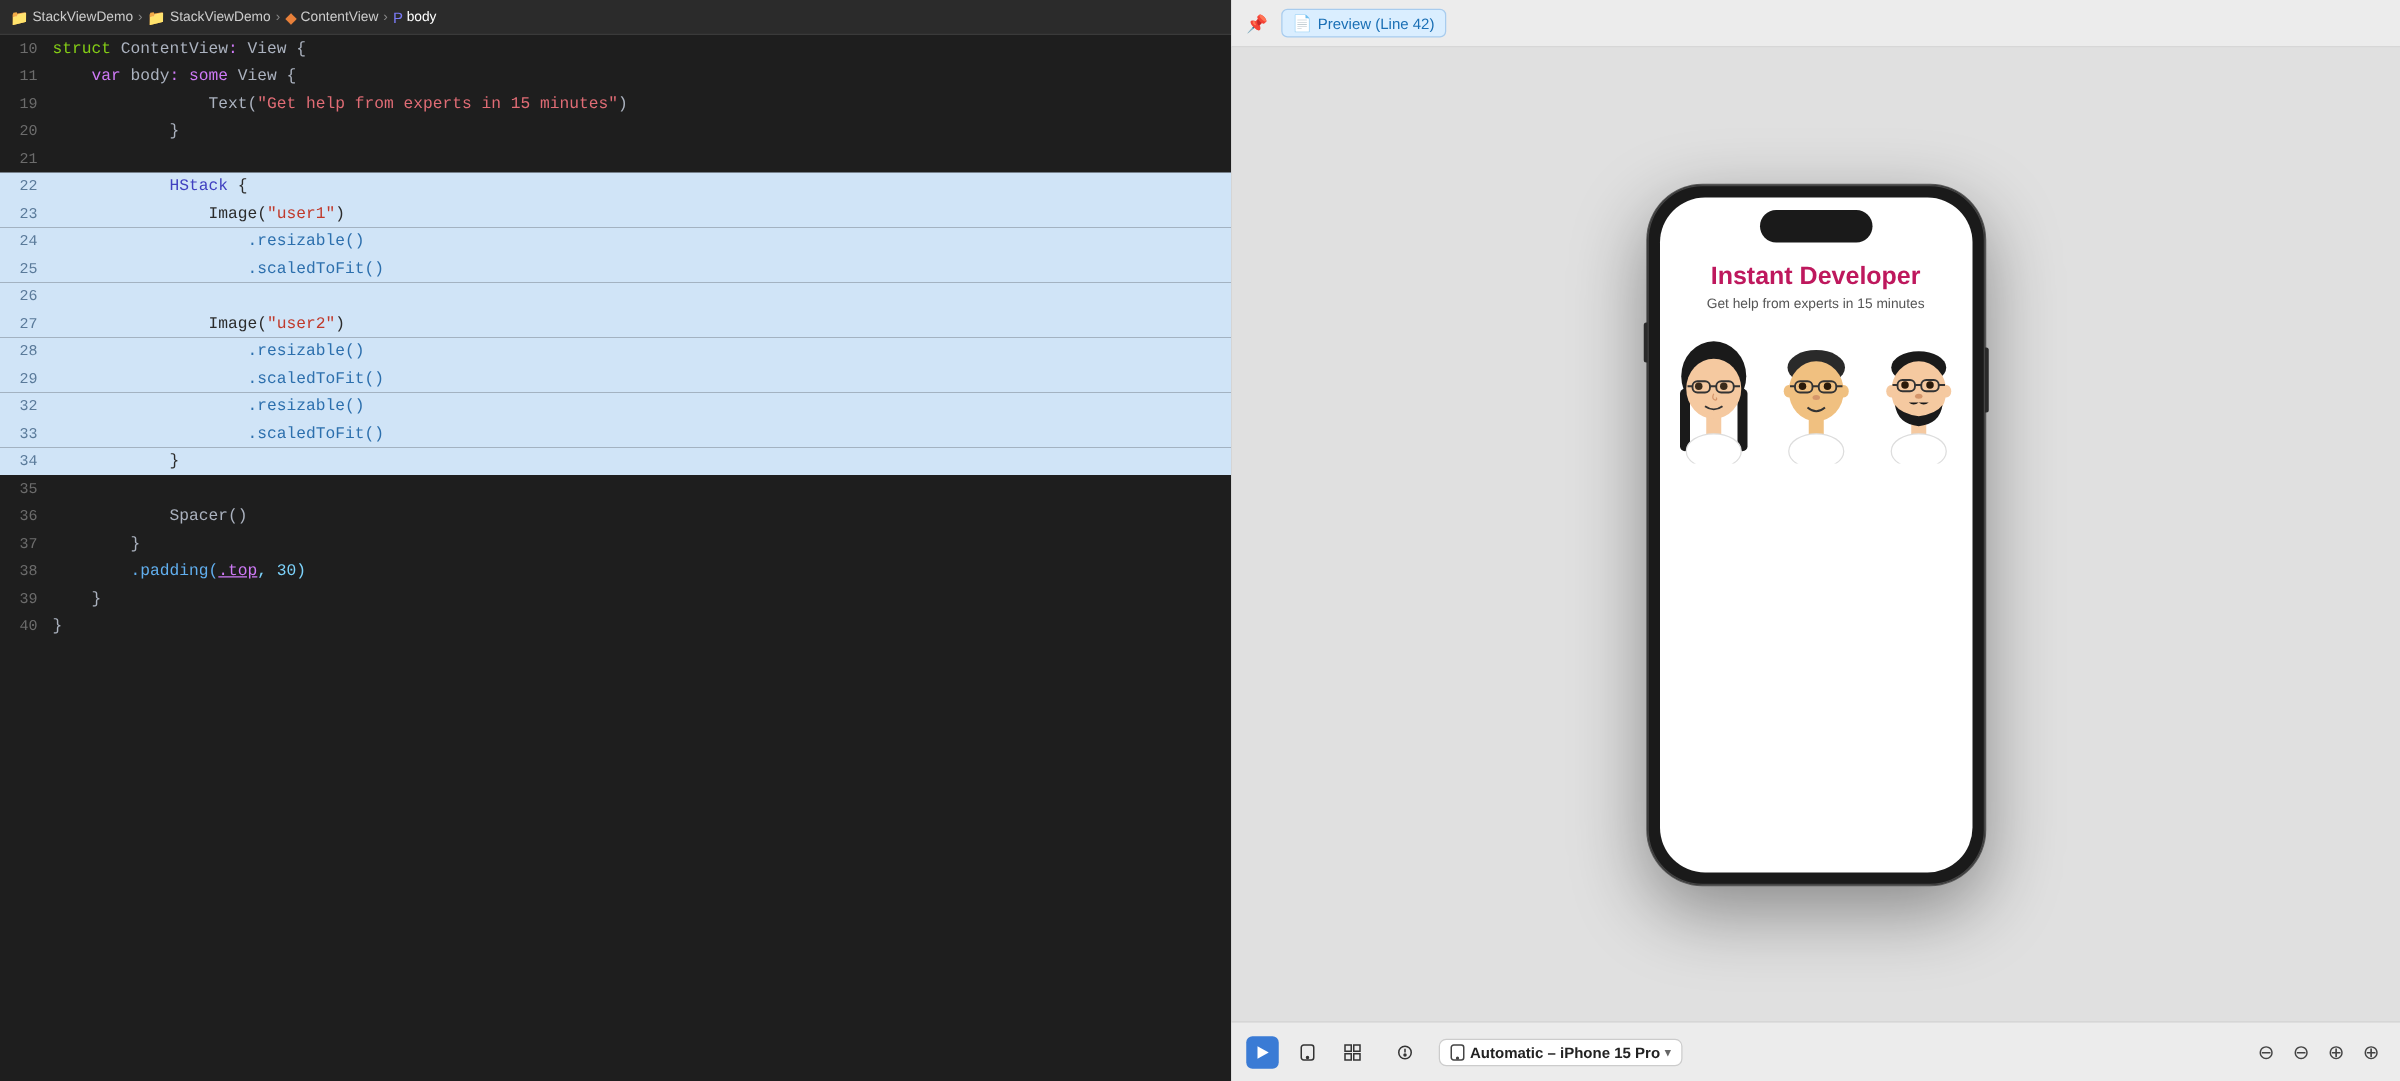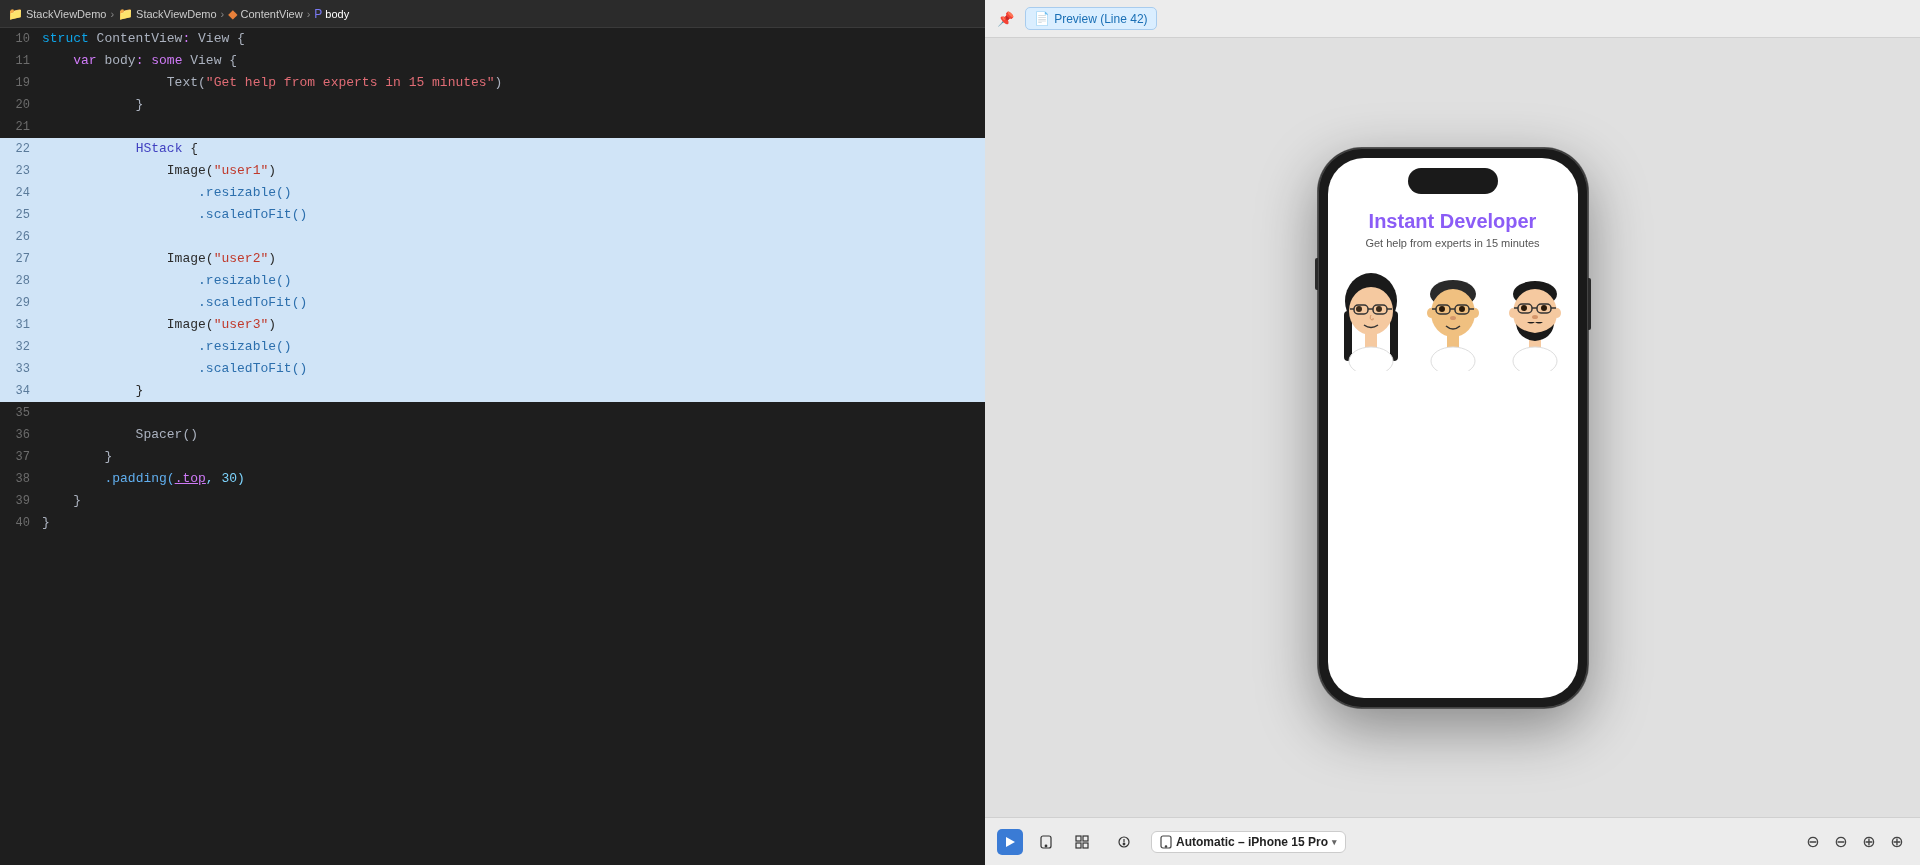--- a/index.html
+++ b/index.html
@@ -189,21 +189,21 @@
       flex: 1;
       display: flex;
       flex-direction: column;
       align-items: center;
       padding-top: 52px;
     }
 
     #app-title {
       font-size: 20px;
       font-weight: 700;
-      color: #8b5cf6;
+      color: #be185d;
       text-align: center;
       margin-bottom: 4px;
     }
 
     #app-subtitle {
       font-size: 11px;
       color: #555;
       text-align: center;
       margin-bottom: 12px;
     }
@@ -301,21 +301,21 @@
     <span class="breadcrumb-sep">›</span>
     <span class="breadcrumb-item active">
       <span style="color:#7a7af5;font-size:12px;">P</span>
       <span>body</span>
     </span>
   </div>
 
   <div id="code-area">
   <div class="code-line dark">
         <span class="line-num">10</span>
-        <span class="line-content"><span style="color: #0ea5e9; text-align: right;">struct </span><span style="color: rgb(171, 178, 191);">ContentView</span><span style="color: rgb(207, 122, 247);">: </span><span style="color: rgb(171, 178, 191);">View {</span></span>
+        <span class="line-content"><span style="color: #84cc16; text-align: right;">struct </span><span style="color: rgb(171, 178, 191);">ContentView</span><span style="color: rgb(207, 122, 247);">: </span><span style="color: rgb(171, 178, 191);">View {</span></span>
       </div>
       <div class="code-line dark">
         <span class="line-num">11</span>
         <span class="line-content"><span style="color: rgb(171, 178, 191);">    </span><span style="color: rgb(207, 122, 247);">var </span><span style="color: rgb(171, 178, 191);">body</span><span style="color: rgb(207, 122, 247);">: some </span><span style="color: rgb(171, 178, 191);">View {</span></span>
       </div>
       <div class="code-line dark">
         <span class="line-num">19</span>
         <span class="line-content"><span style="color: rgb(171, 178, 191);">                Text(</span><span style="color: rgb(224, 108, 117);">"Get help from experts in 15 minutes"</span><span style="color: rgb(171, 178, 191);">)</span></span>
       </div>
       <div class="code-line dark">
@@ -350,24 +350,20 @@
         <span class="line-num">27</span>
         <span class="line-content"><span style="color: rgb(43, 43, 43);">                Image(</span><span style="color: rgb(192, 57, 43);">"user2"</span><span style="color: rgb(43, 43, 43);">)</span></span>
       </div>
       <div class="code-line highlighted">
         <span class="line-num">28</span>
         <span class="line-content"><span style="color: rgb(43, 43, 43);">                    </span><span style="color: rgb(44, 111, 173);">.resizable()</span></span>
       </div>
       <div class="code-line highlighted">
         <span class="line-num">29</span>
         <span class="line-content"><span style="color: rgb(43, 43, 43);">                    </span><span style="color: rgb(44, 111, 173);">.scaledToFit()</span></span>
-      </div>
-      <div class="code-line highlighted">
-        <span class="line-num">31</span>
-        <span class="line-content"><span style="color: rgb(43, 43, 43);">                Image(</span><span style="color: rgb(192, 57, 43);">"user3"</span><span style="color: rgb(43, 43, 43);">)</span></span>
       </div>
       <div class="code-line highlighted">
         <span class="line-num">32</span>
         <span class="line-content"><span style="color: rgb(43, 43, 43);">                    </span><span style="color: rgb(44, 111, 173);">.resizable()</span></span>
       </div>
       <div class="code-line highlighted">
         <span class="line-num">33</span>
         <span class="line-content"><span style="color: rgb(43, 43, 43);">                    </span><span style="color: rgb(44, 111, 173);">.scaledToFit()</span></span>
       </div>
       <div class="code-line highlighted">

